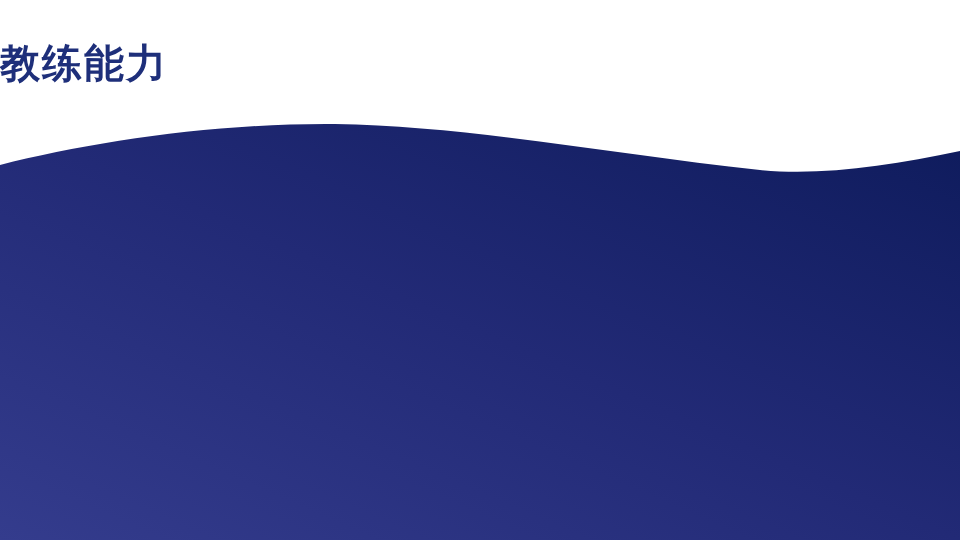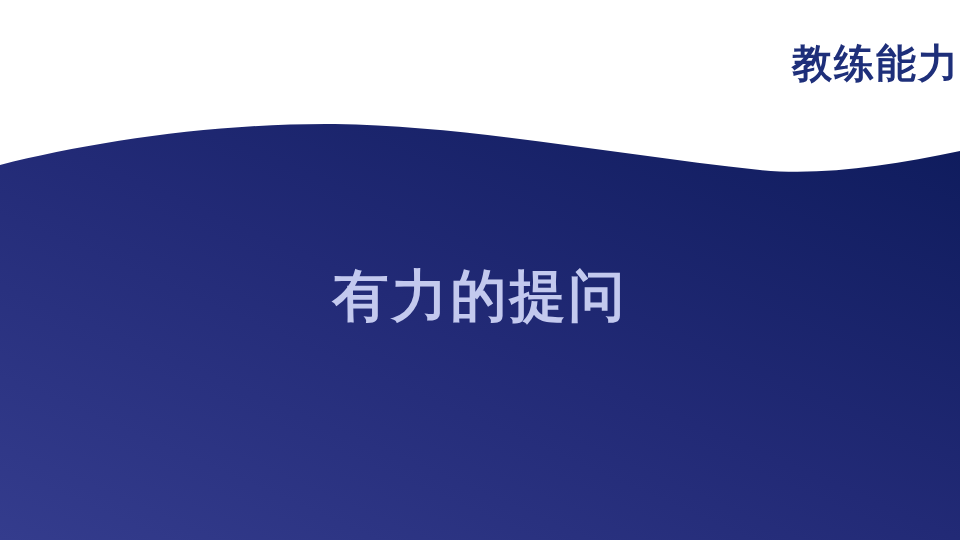--- a/index.html
+++ b/index.html
@@ -36,21 +36,21 @@
     width: 960px;
     height: 540px;
   }
 
   
   #slide-title {
     position: absolute;
     left: 0;
     top: 40px;
     width: 960px;
-    text-align: right;
+    text-align: left;
     font-size: 40px;
     font-weight: bold;
     line-height: 1.15;
     letter-spacing: 2px;
     color: #1e2f7a;
     white-space: nowrap;
   }
 
   
   #main-heading {
@@ -84,15 +84,14 @@
       <path d="M 0,165
                C 90,142 215,123 335,124
                C 470,126 620,155 760,170
                C 820,176 890,166 960,151
                L 960,540 L 0,540 Z" fill="url(#navyGrad)"></path>
     </svg>
   </div>
 
   <div id="slide-title">教练能力</div>
 
-  <div id="main-heading">有力的提问</div>
 
 </div>
 
 </body></html>

